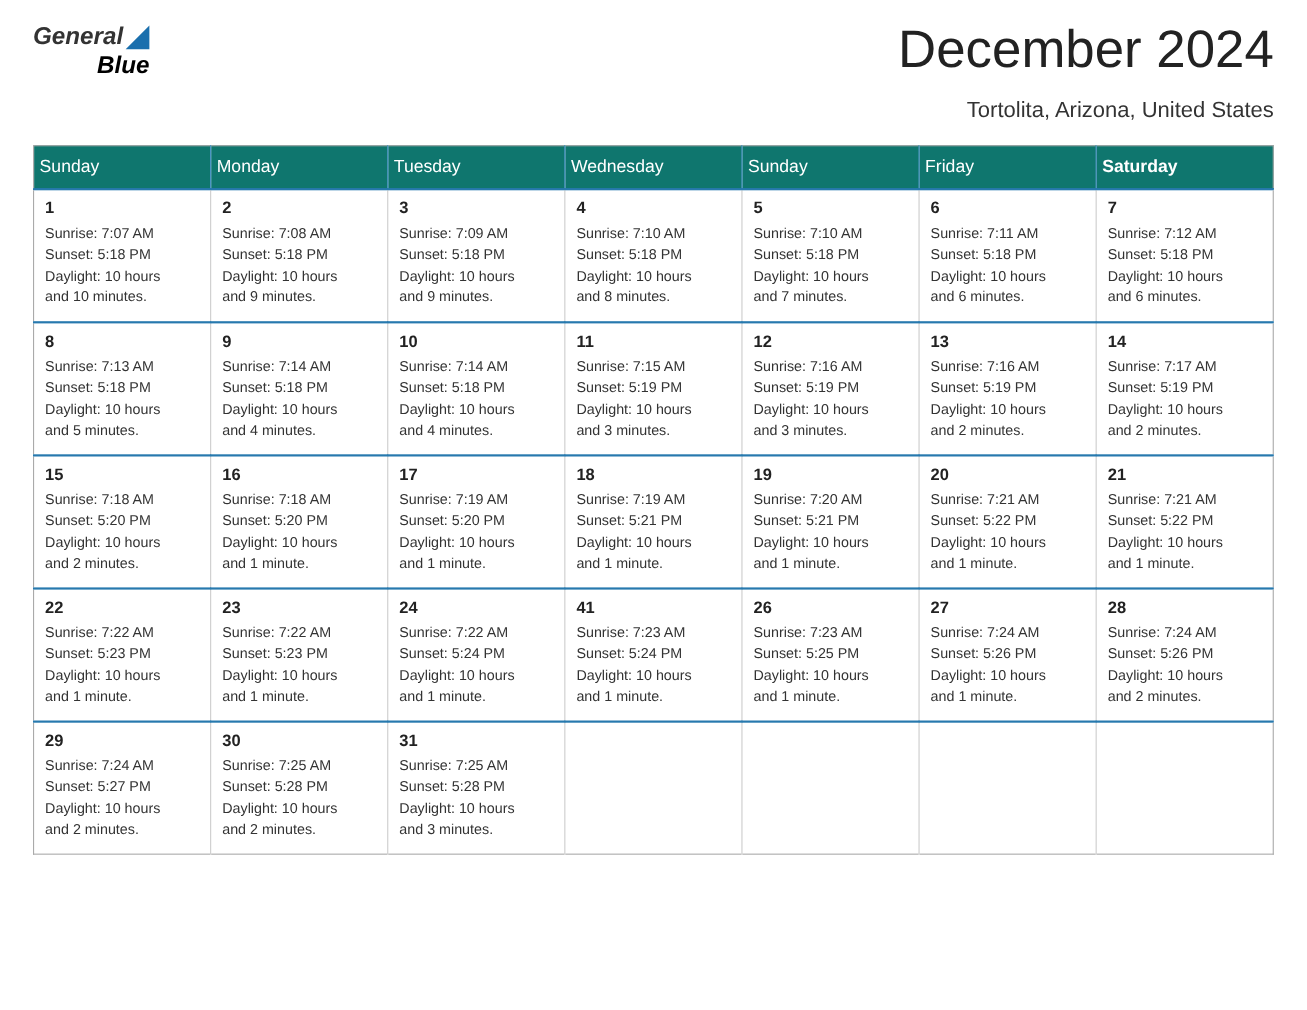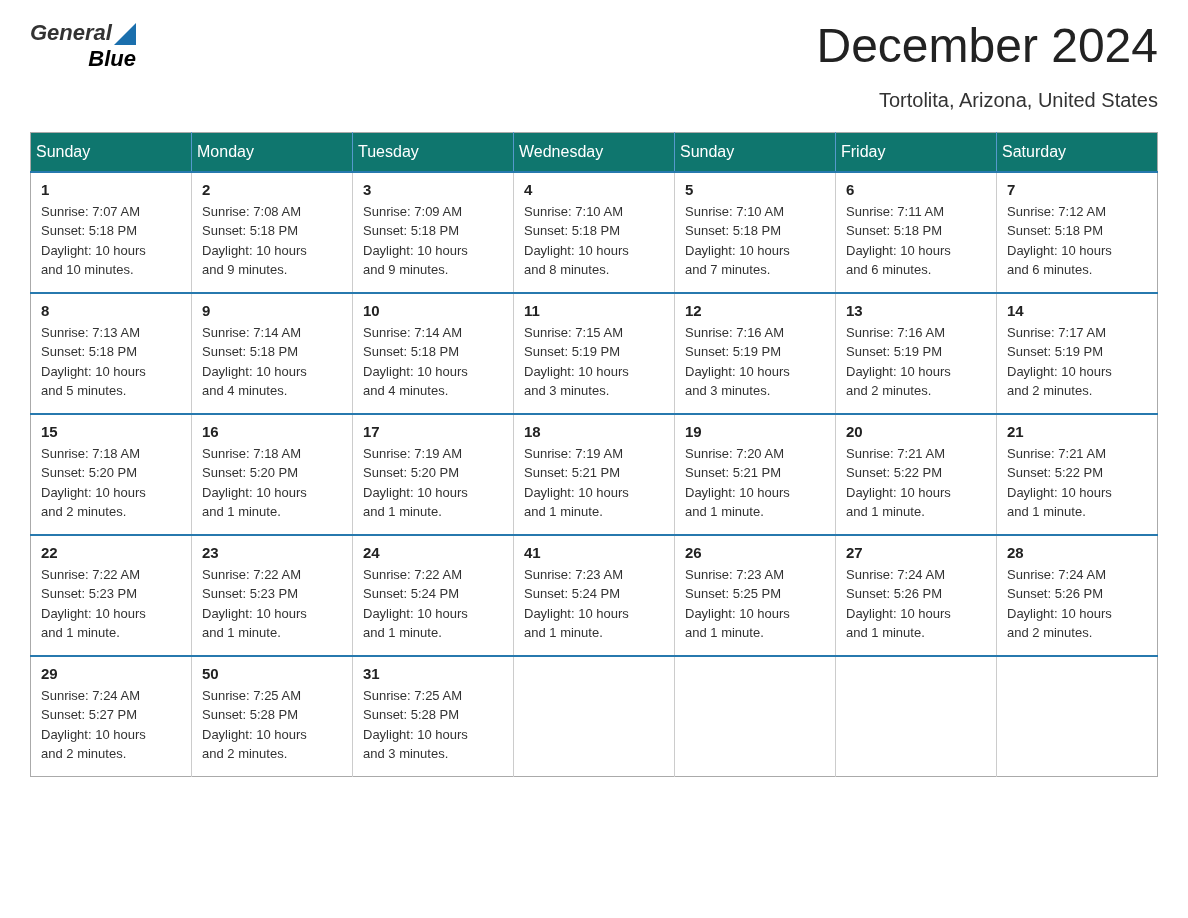--- a/index.html
+++ b/index.html
@@ -57,20 +57,21 @@
       background-color: #0f766e;
       color: #ffffff;
       padding: 10px 5px;
       text-align: left;
       font-size: 16px;
       font-weight: normal;
       border-right: 1px solid #5599cc;
     }
     .calendar thead tr th:last-child {
       border-right: none;
+      font-weight: bold;
     }
     .calendar tbody tr {
       border-top: 2px solid #2779ae;
     }
     .calendar tbody tr td {
       vertical-align: top;
       padding: 8px 10px 12px 10px;
       border-right: 1px solid #cccccc;
       width: calc(100% / 7);
       font-size: 13px;
@@ -396,21 +397,21 @@
         <td>
         <span class="day-num">29</span>
         <div class="day-info">
           Sunrise: 7:24 AM<br>
           Sunset: 5:27 PM<br>
           Daylight: 10 hours<br>
           and 2 minutes.
         </div>
       </td>
         <td>
-        <span class="day-num">50</span>
+        <span class="day-num">30</span>
         <div class="day-info">
           Sunrise: 7:25 AM<br>
           Sunset: 5:28 PM<br>
           Daylight: 10 hours<br>
           and 2 minutes.
         </div>
       </td>
         <td>
         <span class="day-num">31</span>
         <div class="day-info">

